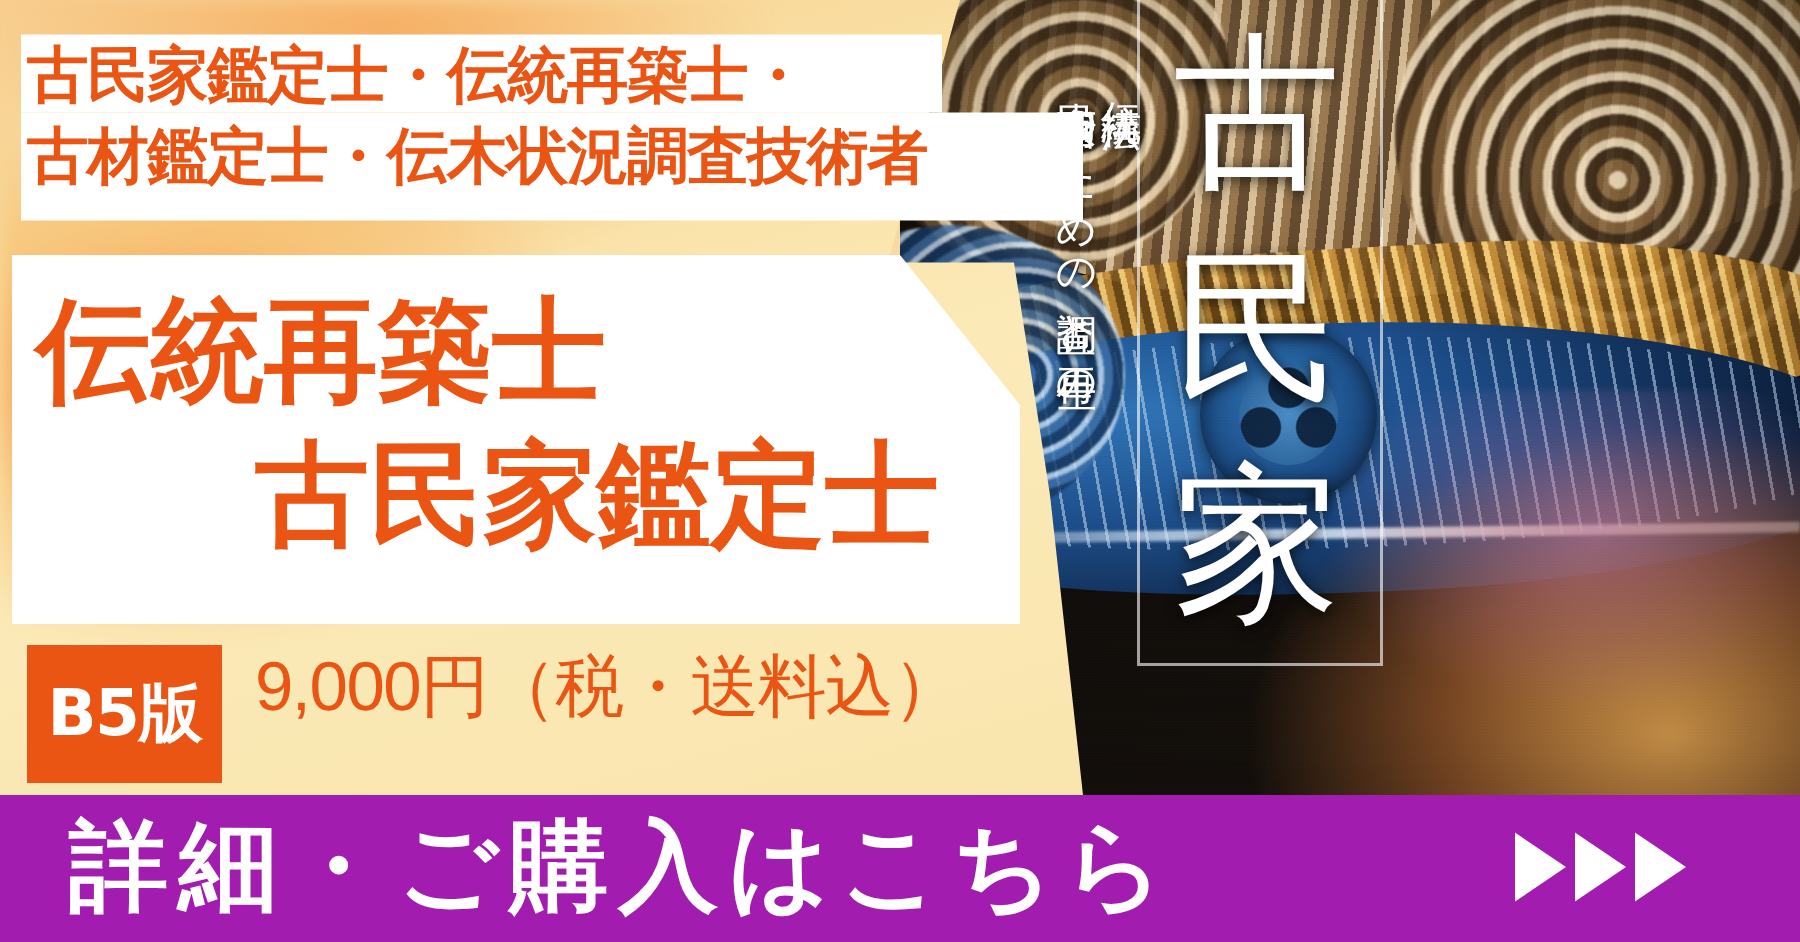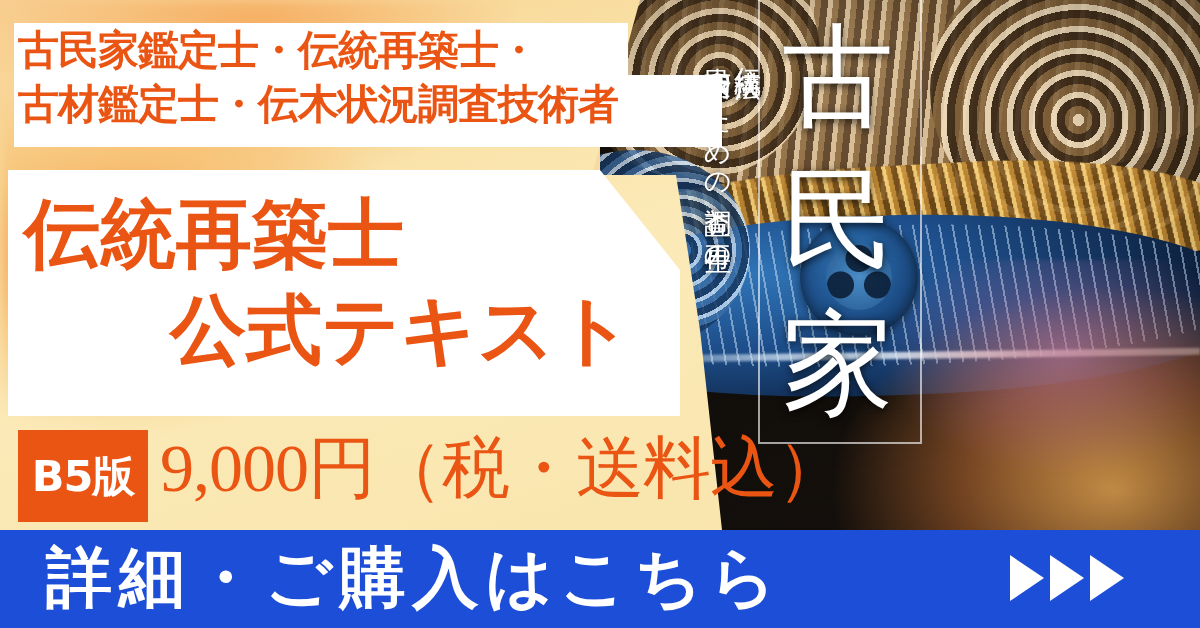--- a/index.html
+++ b/index.html
@@ -220,31 +220,31 @@
     background:#ea5514;
     display:flex;align-items:center;justify-content:center;
   }
   #badge-label{
     color:#fff;
     font-family:"DejaVu Sans","Liberation Sans",sans-serif;
     font-weight:700;font-size:43px;line-height:1;white-space:nowrap;
     letter-spacing:-1px;
   }
   #price{
-    position:absolute;left:160px;top:434px;
+    position:absolute;left:170px;top:434px;
     color:#ea5514;
-    font-family:Liberation Serif, serif;
-    font-weight:400;font-size:68px;line-height:1;white-space:nowrap;
+    font-family:Liberation Sans, sans-serif;
+    font-weight:400;font-size:46px;line-height:1;white-space:nowrap;
     letter-spacing:-1px;
   }
 
   
   #cta{
     position:absolute;left:0;top:530px;width:1200px;height:98px;
-    background:#1d4ed8;
+    background:#a21caf;
     display:flex;align-items:center;
   }
   #cta-text{
     position:absolute;left:46px;top:50%;transform:translateY(-52%);
     color:#fff;
     font-family:"DejaVu Sans","Liberation Sans",sans-serif;
     font-weight:700;font-size:66px;line-height:1;white-space:nowrap;
     letter-spacing:7px;
   }
   #cta-arrows{
@@ -302,21 +302,21 @@
   <div class="cream-shape-tint"></div>
 
   <div class="wbox" id="wbox-line1"></div>
   <div class="wbox" id="wbox-line2"></div>
   <div class="wbox" id="wbox-main"></div>
 
   <div class="kicker" id="kicker1">古民家鑑定士・伝統再築士・</div>
   <div class="kicker" id="kicker2">古材鑑定士・伝木状況調査技術者</div>
 
   <div class="headline" id="headline1">伝統再築士</div>
-  <div class="headline" id="headline2">公式テキスト</div>
+  <div class="headline" id="headline2">古民家鑑定士</div>
 
   <div id="badge">
     <span id="badge-label">B5版</span>
   </div>
   <div id="price">9,000円（税・送料込）</div>
 
   <div id="cta">
     <div id="cta-text">詳細・ご購入はこちら</div>
     <div id="cta-arrows">
       <span class="arrow"></span>

